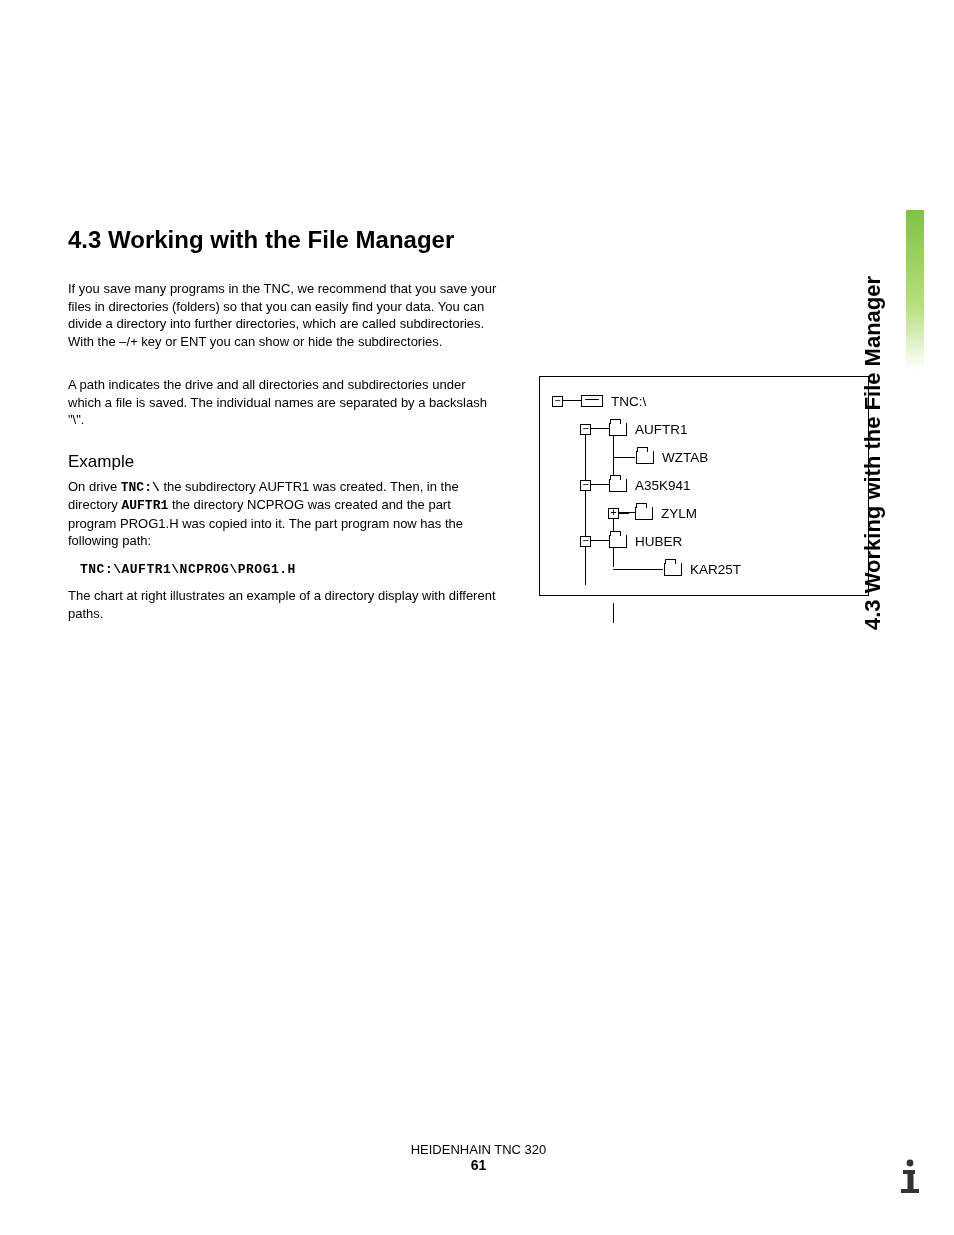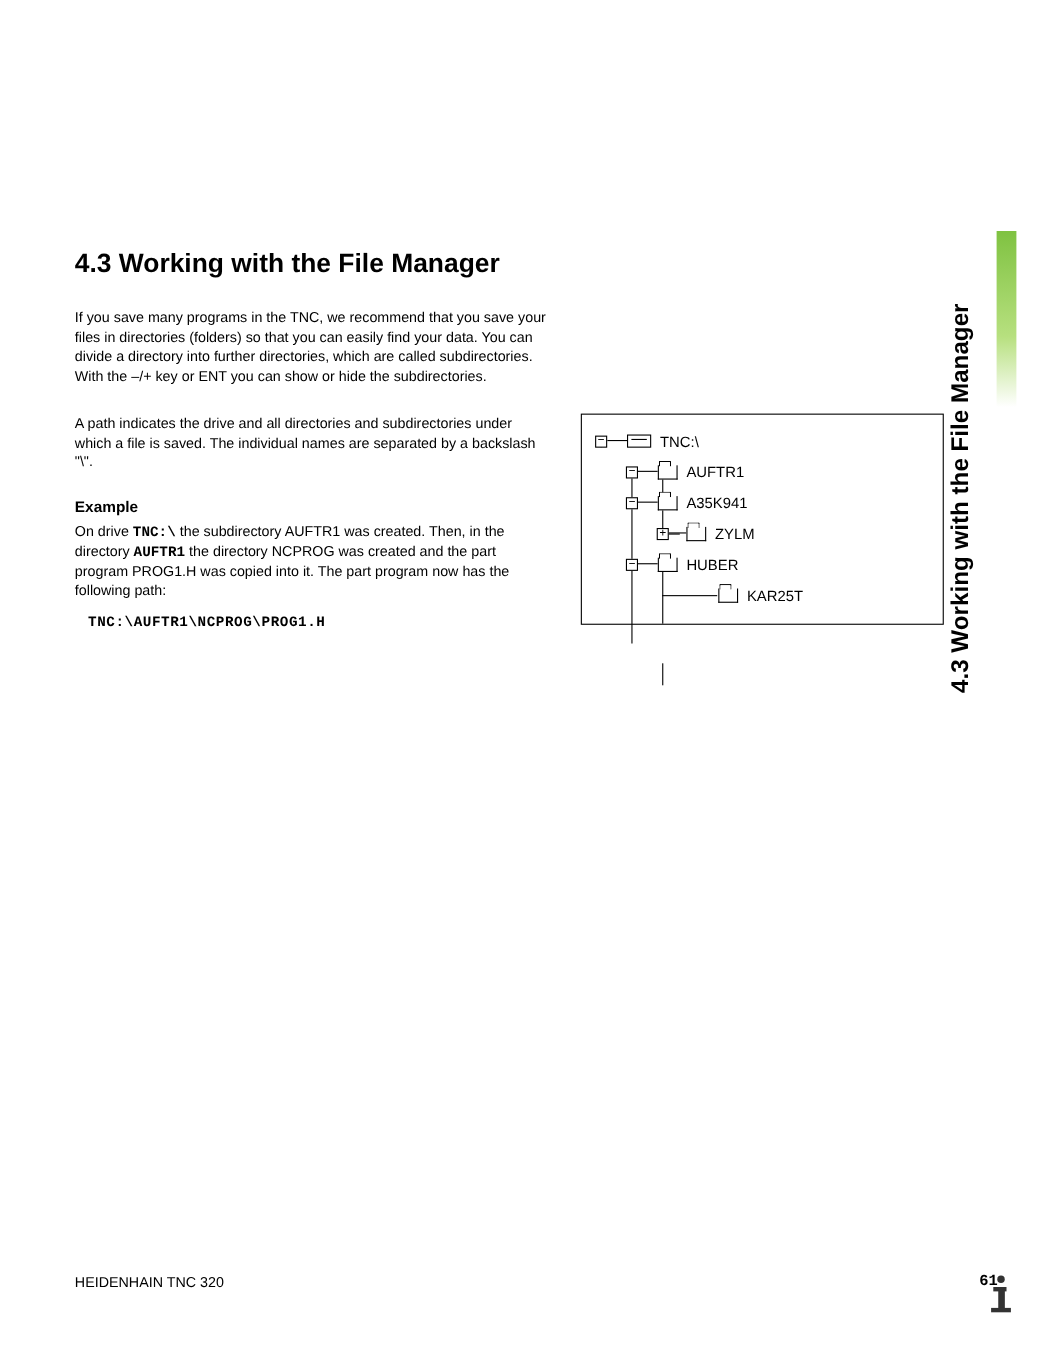--- a/index.html
+++ b/index.html
@@ -3,25 +3,25 @@
 <meta charset="utf-8">
 <style>
   * { box-sizing: border-box; margin: 0; padding: 0; }
   html, body { width: 954px; height: 1235px; background: #fff; font-family: Arial, Helvetica, sans-serif; color: #000; position: relative; }
   .page { position: relative; width: 954px; height: 1235px; }
   .content { position: absolute; left: 68px; top: 226px; width: 790px; }
   h1.section-title { font-size: 24px; font-weight: bold; margin-bottom: 26px; }
   h2.subhead { font-size: 16px; font-weight: bold; margin-bottom: 12px; }
   p.body { font-size: 13px; line-height: 1.35; margin-bottom: 26px; max-width: 430px; }
   p.body-narrow { font-size: 13px; line-height: 1.35; margin-bottom: 12px; max-width: 430px; }
-  .example-label { font-size: 14px; font-weight: bold; margin-bottom: 6px; margin-top: 23px; }
+  .example-label { font-size: 17px; font-weight: normal; margin-bottom: 6px; margin-top: 23px; }
   .mono { font-family: Liberation Mono, monospace; font-size: 13px; font-weight: bold; letter-spacing: 0.5px; margin: 8px 0 10px 12px; }
   .mono-inline { font-family: "Courier New", monospace; font-weight: bold; }
 
-  .two-col { display: flex; gap: 30px; align-items: flex-start; }
+  .two-col { display: flex; gap: 41px; align-items: flex-start; }
   .col-left { flex: 0 0 430px; }
   .col-right { flex: 0 0 330px; }
 
   
   .tree-box { border: 1px solid #000; padding: 10px 12px 12px 12px; font-size: 13.5px; }
   .tree-row { display: flex; align-items: center; height: 28px; position: relative; }
   .tree-indent { display: inline-block; }
   .toggle { width: 11px; height: 11px; border: 1px solid #000; display: inline-flex; align-items: center; justify-content: center; font-size: 10px; line-height: 1; font-family: monospace; background:#fff; position:relative; z-index:2; }
   .hline { display:inline-block; height:1px; background:#000; vertical-align:middle; position:relative; top:-1px; }
   .folder { display:inline-block; width:18px; height:13px; border:1px solid #000; border-top:none; position:relative; margin-right:6px; background:#fff; z-index:2; }
@@ -32,22 +32,22 @@
   .vline { position:absolute; width:1px; background:#000; }
   .stub { position:absolute; height:1px; background:#000; }
   .tree-inner { position:relative; }
 
   
   .side-tab { position: absolute; right: 30px; top: 210px; width: 38px; height: 420px; }
   .side-tab-text { position:absolute; left:0; bottom:0; transform: rotate(-90deg); transform-origin: left bottom; white-space: nowrap; font-size: 22px; font-weight: bold; width: 420px; }
   .side-grad { position:absolute; right:0; top:0; width:18px; height:160px; background: linear-gradient(to bottom, #7fc241 0%, #b7e07f 60%, #ffffff 100%); }
 
   
-  .footer { position:absolute; left:68px; right:47px; bottom:62px; display:flex; justify-content:space-between; font-size:13px; align-items:center; }
-  .page-num { font-weight: bold; font-size: 14px; font-family: Liberation Mono, monospace; }
+  .footer { position:absolute; left:68px; right:65px; bottom:62px; display:flex; justify-content:space-between; font-size:13px; align-items:center;flex-direction:column; }
+  .page-num { font-weight: bold; font-size: 14px; }
   .info-icon { position:absolute; right:22px; bottom:38px; width:44px; height:44px; }
   .info-svg { width:44px; height:44px; }
 </style>
 </head>
 <body>
 
 <div class="page">
 
   <div class="side-tab">
     <div class="side-grad"></div>
@@ -61,20 +61,21 @@
 
 
     <div class="two-col">
       <div class="col-left">
         <p class="body-narrow">A path indicates the drive and all directories and subdirectories under which a file is saved. The individual names are separated by a backslash "\".</p>
         <div class="example-label">Example</div>
         <p class="body-narrow">
           <span>On drive </span><span class="mono-inline">TNC:\</span><span> the subdirectory AUFTR1 was created. Then, in the directory </span><span class="mono-inline">AUFTR1</span><span> the directory NCPROG was created and the part program PROG1.H was copied into it. The part program now has the following path:</span>
         </p>
         <div class="mono">TNC:\AUFTR1\NCPROG\PROG1.H</div>
+        <p class="body-narrow">The chart at right illustrates an example of a directory display with different paths.</p>
       </div>
 
       <div class="col-right">
         <div class="tree-box">
           <div class="tree-inner">
 
             <div class="vline" style="left:5px; top:12px; height:8px;"></div>
 
             <div class="vline" style="left:33px; top:38px; height:160px;"></div>
 
@@ -93,20 +94,26 @@
 
             <div class="tree-row">
               <span class="tree-indent" style="width:28px;"></span>
               <span class="toggle">−</span>
               <span class="hline" style="width:18px;"></span>
               <span class="folder"></span>
               <span class="tree-label">AUFTR1</span>
             </div>
 
 
+            <div class="tree-row">
+              <div class="stub" style="left:61px; top:14px; width:22px;"></div>
+              <span class="tree-indent" style="width:84px;"></span>
+              <span class="folder"></span>
+              <span class="tree-label">WZTAB</span>
+            </div>
 
             <div class="tree-row">
               <span class="tree-indent" style="width:28px;"></span>
               <span class="toggle">−</span>
               <span class="hline" style="width:18px;"></span>
               <span class="folder"></span>
               <span class="tree-label">A35K941</span>
             </div>
 
             <div class="tree-row">

